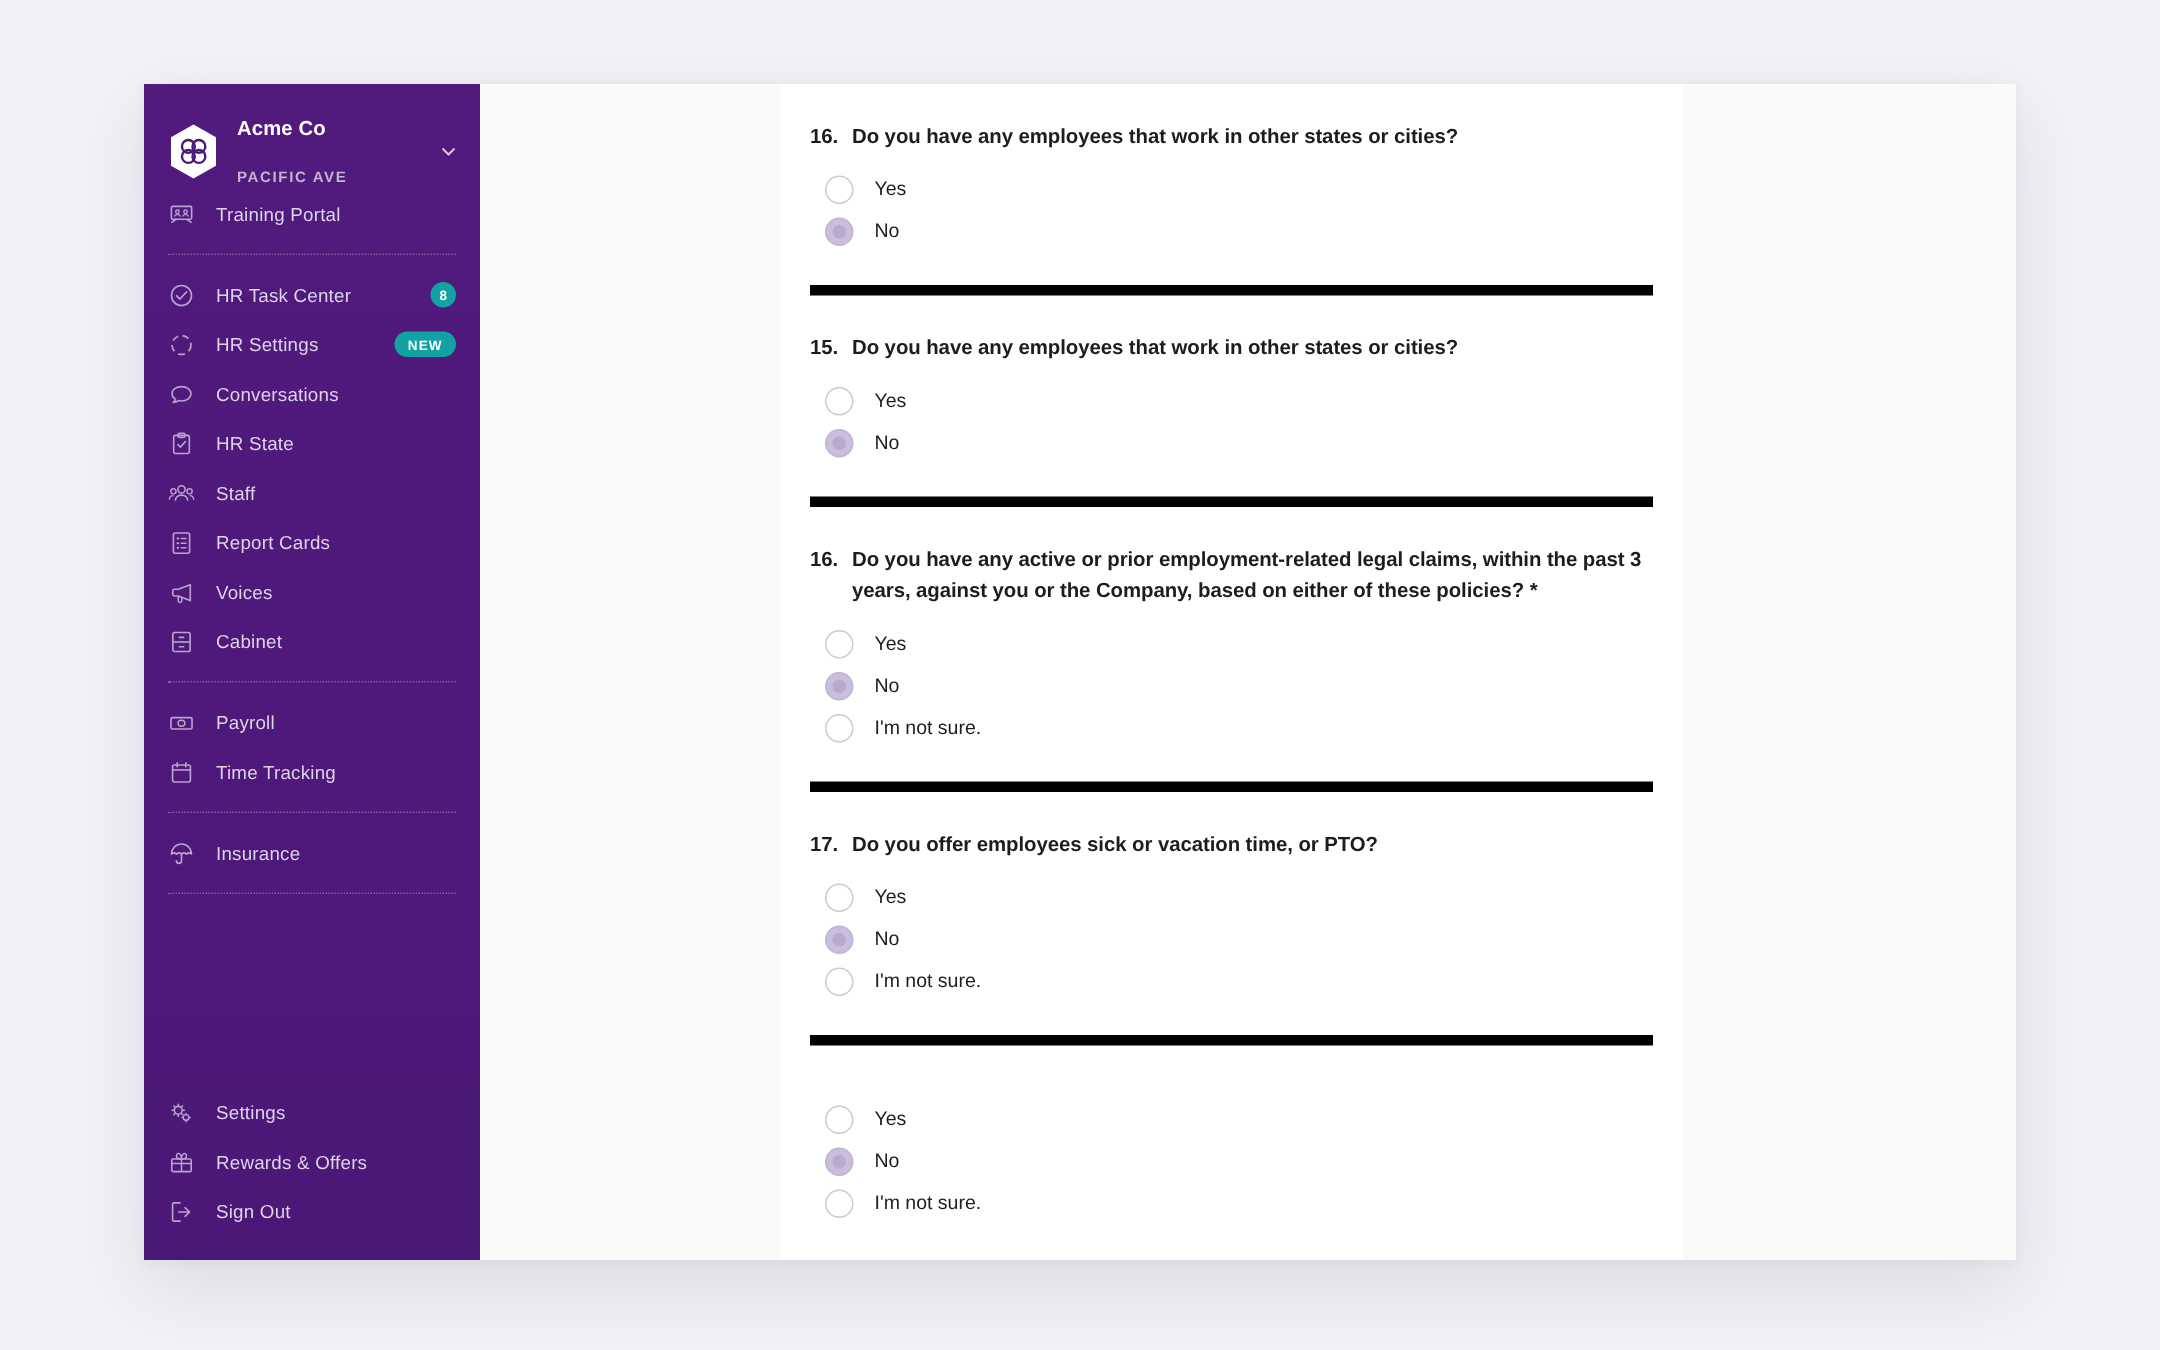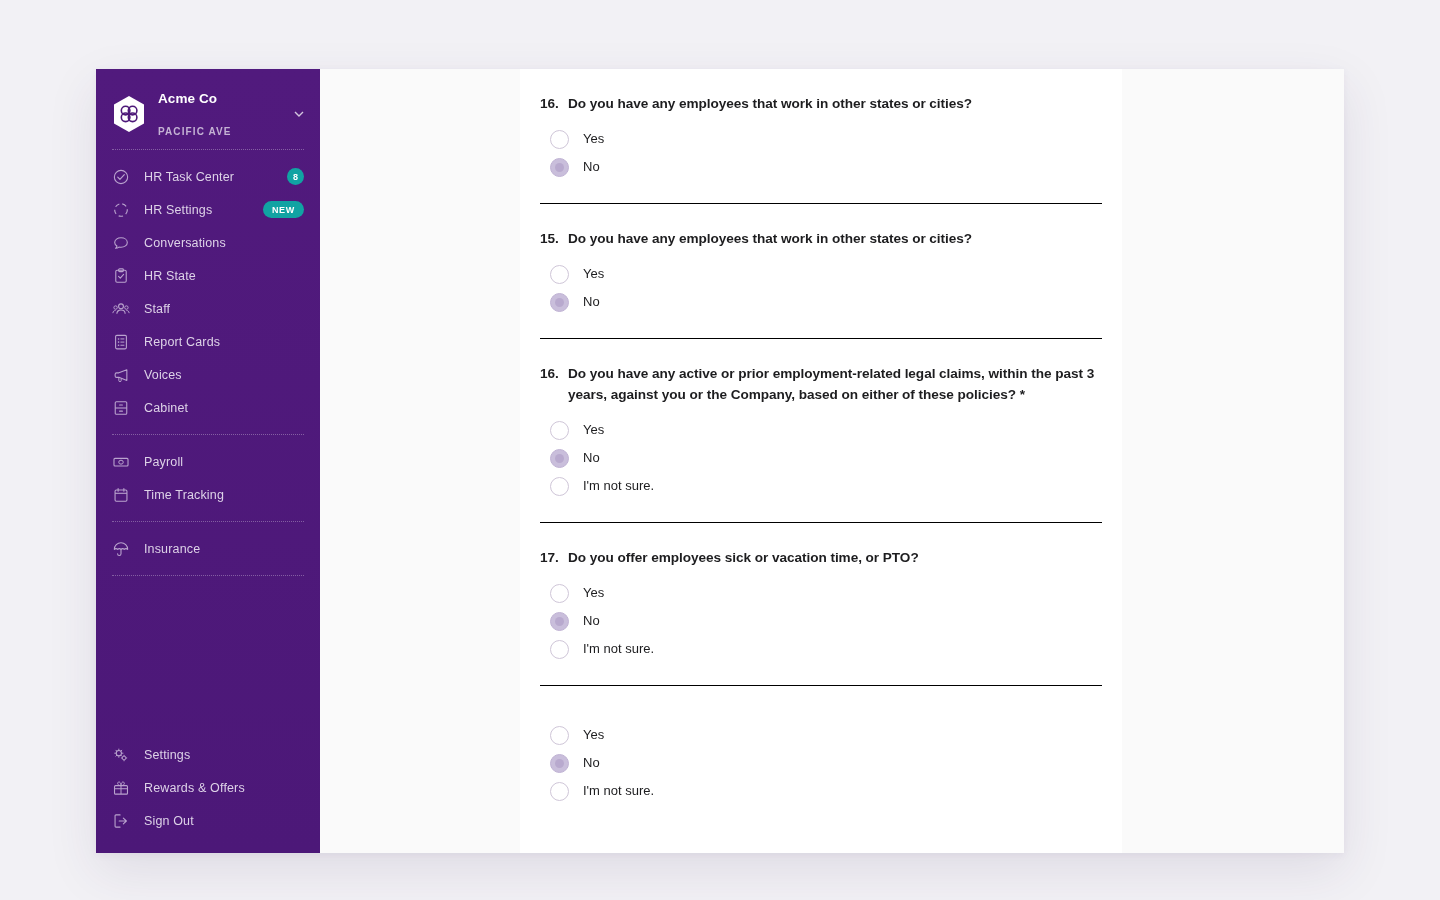--- a/index.html
+++ b/index.html
@@ -10,21 +10,21 @@
     overflow: hidden;
     background: #f2f1f5;
     font-family: "Liberation Sans", sans-serif;
     -webkit-font-smoothing: antialiased;
   }
 
   
   #app-window {
     position: absolute;
     left: 96px;
-    top: 69px;
+    top: 56px;
     width: 1248px;
     height: 784px;
     display: flex;
     background: #ffffff;
     box-shadow: 0 18px 48px rgba(60, 40, 90, .10), 0 2px 8px rgba(60,40,90,.05);
     overflow: hidden;
   }
 
   
   #sidebar {
@@ -150,21 +150,21 @@
     width: 602px;  
     bottom: 0;
     background: #ffffff;
     overflow: hidden;
   }
 
   .q-list { padding: 0 20px; }
 
   .question-block {
     padding: 24px 0 22px 0;
-    border-bottom: 1px solid #000000;
+    border-bottom: 7px solid #000000;
   }
   .question-block:last-child { border-bottom: none; }
 
   .q-head {
     display: flex;
     align-items: flex-start;
     font-size: 13.6px;
     font-weight: bold;
     color: #1d1d1f;
     line-height: 21px;
@@ -229,20 +229,32 @@
       </svg>
       <div class="brand-text">
         <div class="brand-name">Acme Co</div>
         <div class="brand-sub">PACIFIC AVE</div>
       </div>
       <svg class="brand-caret" viewBox="0 0 10 10">
         <path d="M1 3 L5 7 L9 3" fill="none" stroke="#ffffff" stroke-width="1.4"></path>
       </svg>
     </div>
 
+    <div class="nav-group">
+      <div class="nav-item">
+        <svg class="nav-icon" viewBox="0 0 20 20">
+          <rect x="2.5" y="4" width="15" height="9.5" rx="1" fill="none" stroke="#cdbcdd" stroke-width="1.2"></rect>
+          <path d="M2.5 16 L6 13.5 M17.5 16 L14 13.5" fill="none" stroke="#cdbcdd" stroke-width="1.2"></path>
+          <circle cx="7" cy="8" r="1.3" fill="none" stroke="#cdbcdd" stroke-width="1"></circle>
+          <circle cx="13" cy="8" r="1.3" fill="none" stroke="#cdbcdd" stroke-width="1"></circle>
+          <path d="M4.8 11.5 a2.3 2.3 0 0 1 4.4 0 M10.8 11.5 a2.3 2.3 0 0 1 4.4 0" fill="none" stroke="#cdbcdd" stroke-width="1"></path>
+        </svg>
+        <span class="nav-label">Training Portal</span>
+      </div>
+    </div>
 
     <div class="nav-divider"></div>
 
     <div class="nav-group">
 
       <div class="nav-item">
         <svg class="nav-icon" viewBox="0 0 20 20">
           <circle cx="10" cy="10" r="7.4" fill="none" stroke="#cdbcdd" stroke-width="1.2"></circle>
           <path d="M6.4 10.2 L8.8 12.6 L13.7 7.4" fill="none" stroke="#cdbcdd" stroke-width="1.3" stroke-linecap="round" stroke-linejoin="round"></path>
         </svg>

